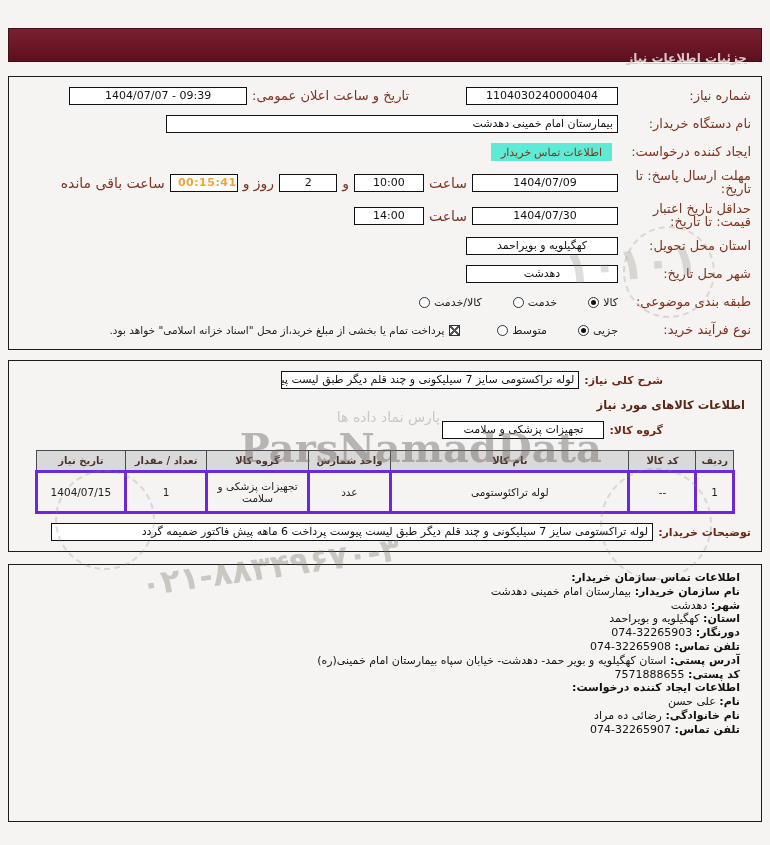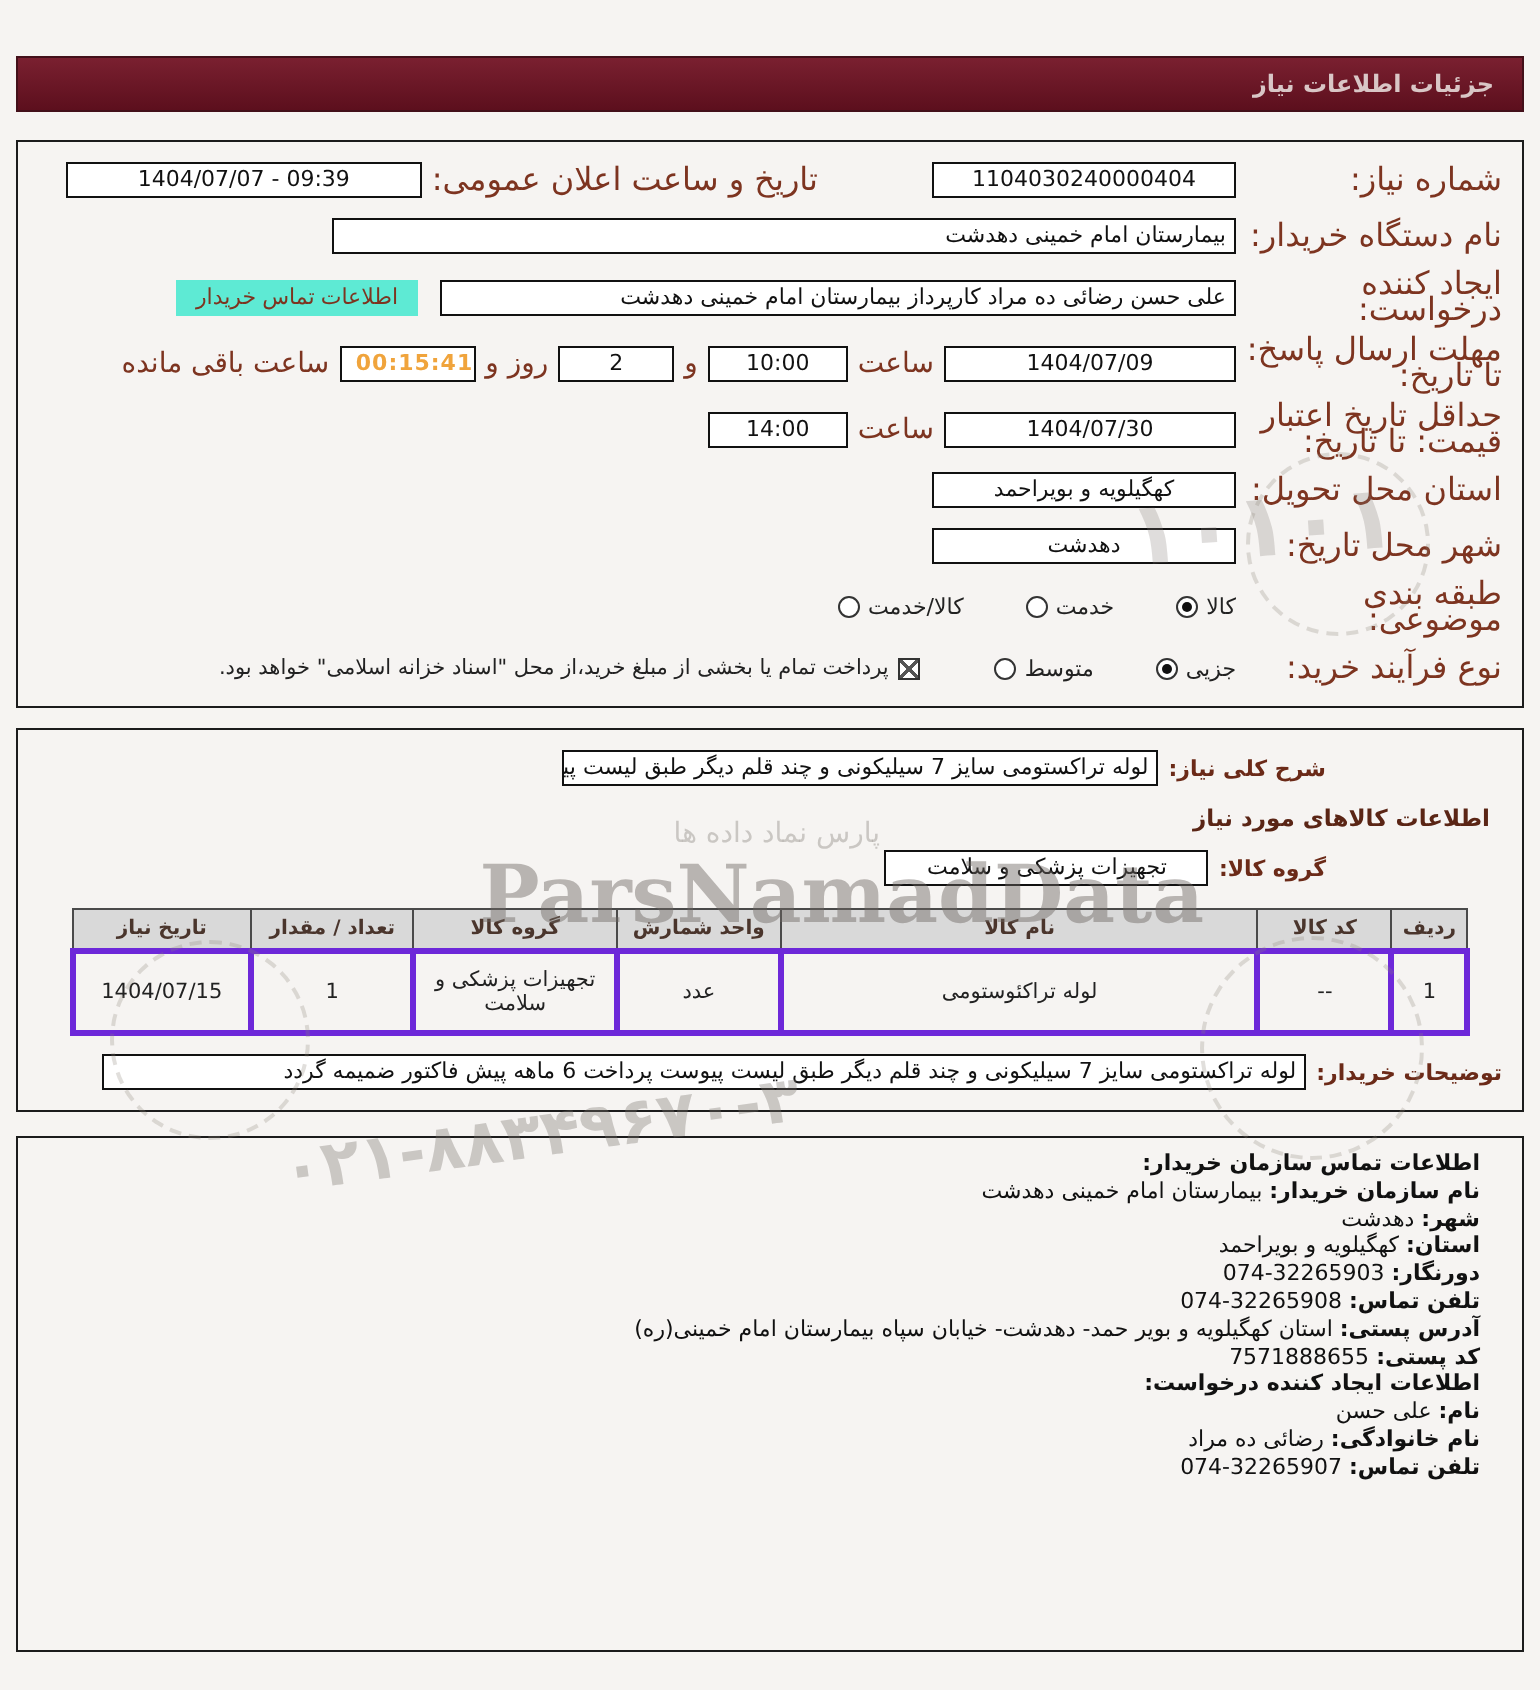--- a/index.html
+++ b/index.html
@@ -16,31 +16,32 @@
 
   
   .titlebar {
     height: 28px;
     background: linear-gradient(#7a2030, #5c0f1d);
     border: 1px solid #43101a;
     color: #d9c6c6;
     font-size: 12px;
     font-weight: bold;
     line-height: 26px;
-    padding: 0 14px;
+    padding: 16px 14px;
     margin-bottom: 14px;
+    text-decoration: underline;
   }
 
   .box { border: 1px solid #1c1c1c; padding: 9px 10px; background: transparent; }
   .box1 { display: flex; flex-direction: column; gap: 8px; }
   .box2 { margin-top: 10px; display: flex; flex-direction: column; gap: 8px; }
   .box3 { margin-top: 12px; min-height: 258px; padding: 6px 21px; }
 
   .frow { display: flex; align-items: center; gap: 5px; min-height: 20px; }
-  .flabel { width: 128px; flex: 0 0 auto; color: #7d3420; font-size: 16px; line-height: 12.5px; }
+  .flabel { width: 128px; flex: 0 0 auto; color: #7d3420; font-size: 13px; line-height: 12.5px; }
   .mid { width: auto; margin-right: 52px; }
   .plain { color: #7d3420; font-size: 14px; text-align: right; }
   .note { color: #222; font-size: 10.5px; }
 
   .input {
     background: #fff; border: 1px solid #111; height: 18px;
     font-size: 11px; line-height: 16px; padding: 0 4px; color: #111;
     overflow: hidden; white-space: nowrap; flex: 0 0 auto;
   }
   .center { text-align: center; } .right { text-align: right; }
@@ -134,21 +135,20 @@
       <div class="input w180 center" dir="ltr">1404/07/07 - 09:39</div>
     </div>
 
     <div class="frow">
       <div class="flabel">نام دستگاه خریدار:</div>
       <div class="input w450 right">بیمارستان امام خمینی دهدشت</div>
     </div>
 
     <div class="frow">
       <div class="flabel">ایجاد کننده درخواست:</div>
-      <div class="input w395 right">علی حسن رضائی ده مراد کارپرداز بیمارستان امام خمینی دهدشت</div>
       <button class="contact-btn">اطلاعات تماس خریدار</button>
     </div>
 
     <div class="frow">
       <div class="flabel">مهلت ارسال پاسخ: تا تاریخ:</div>
       <div class="input w145 center" dir="ltr">1404/07/09</div>
       <span class="plain">ساعت</span>
       <div class="input w70 center" dir="ltr">10:00</div>
       <span class="plain">و</span>
       <div class="input w58 center" dir="ltr">2</div>

